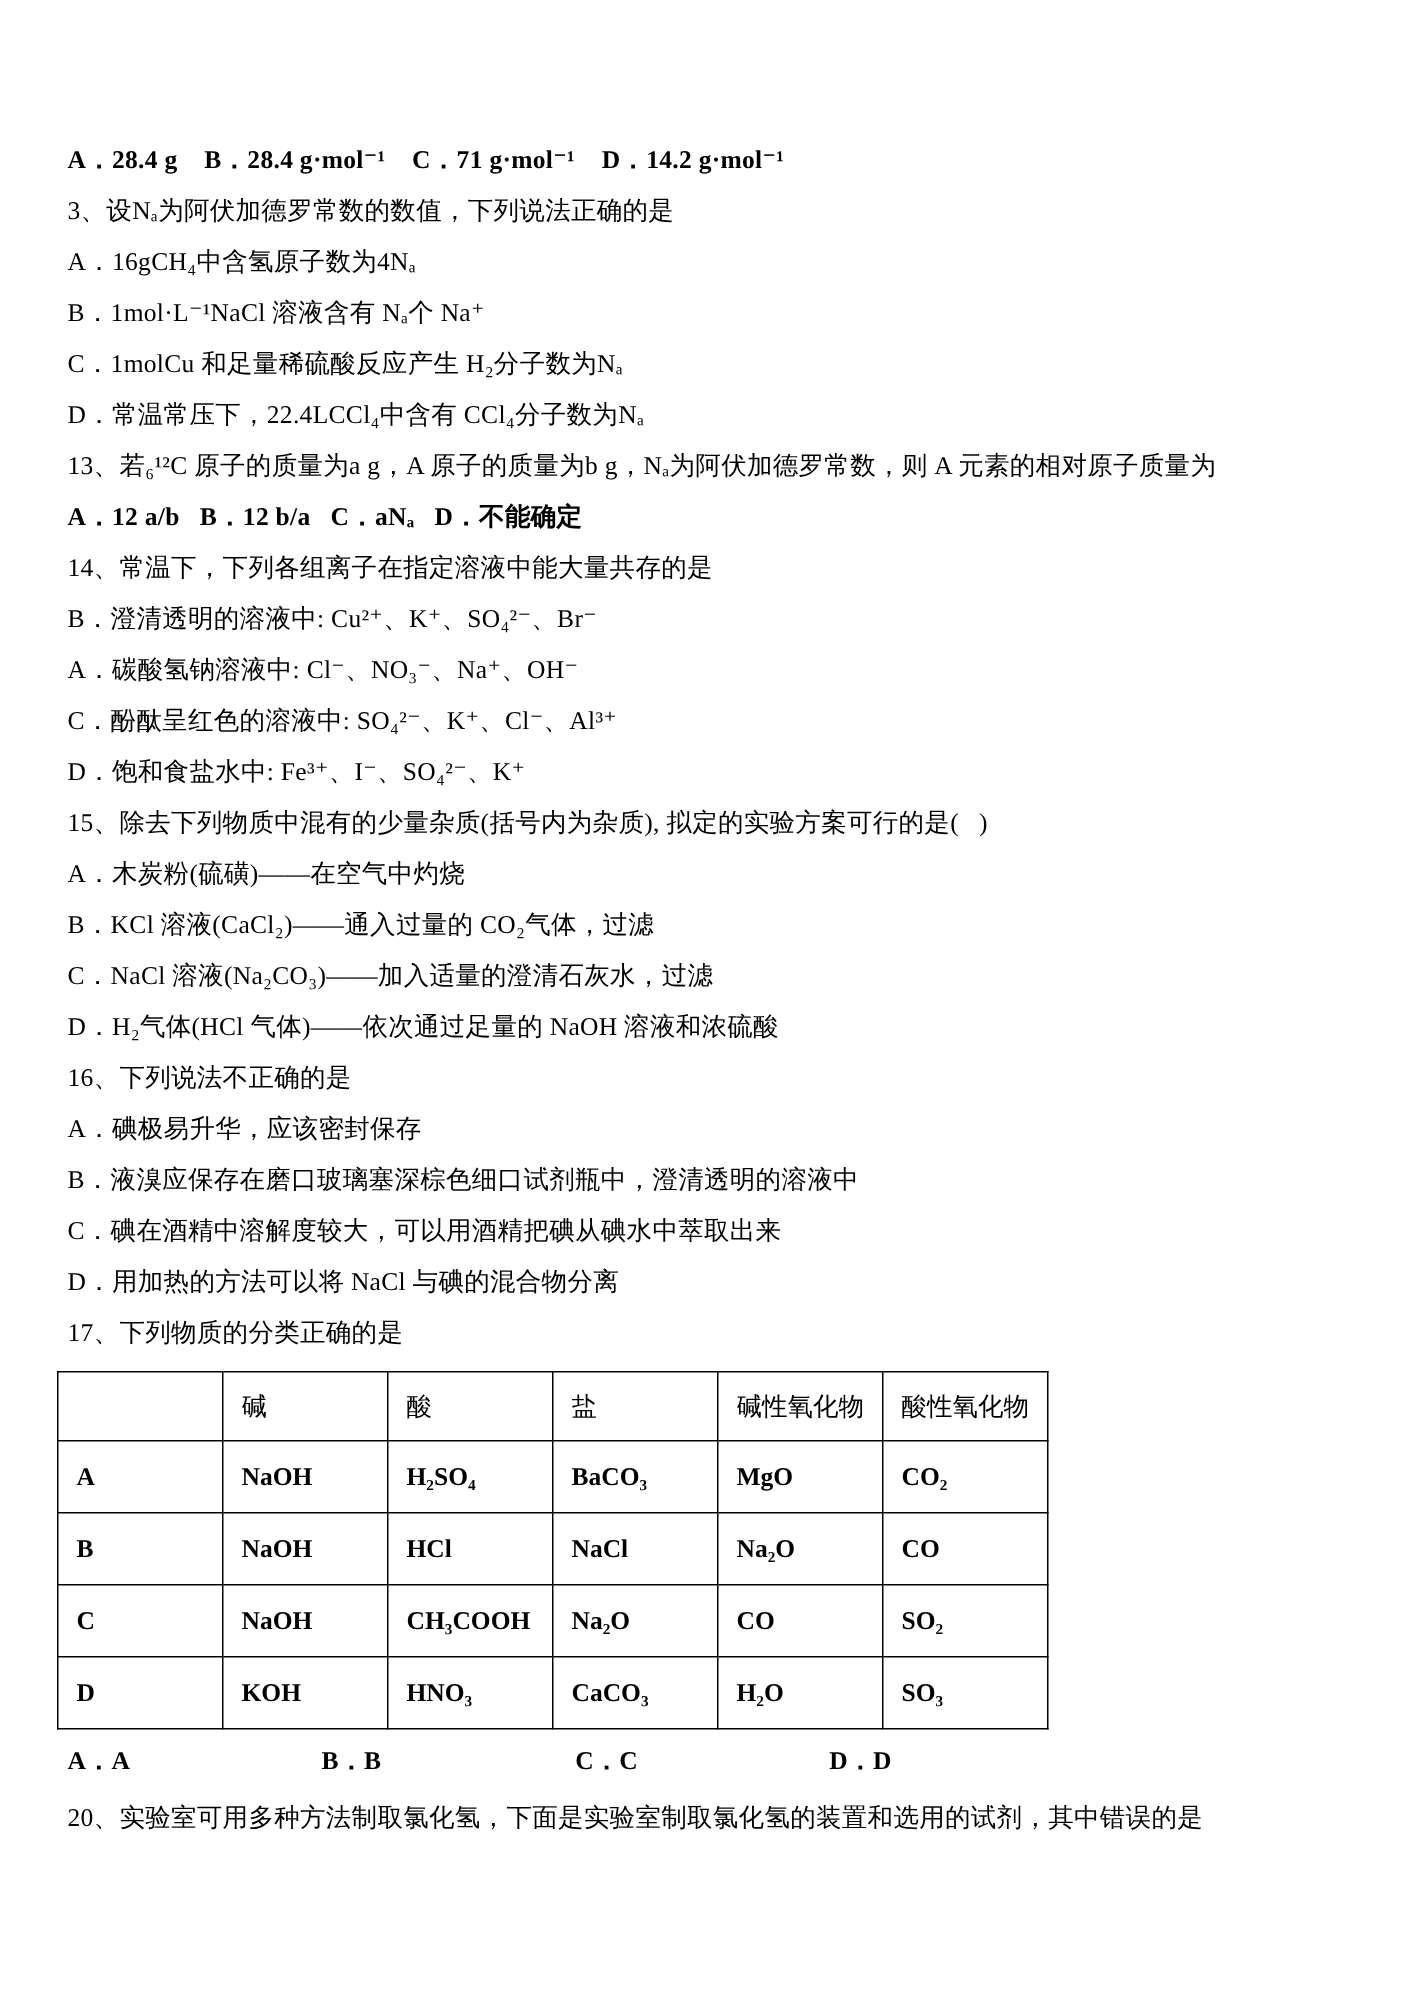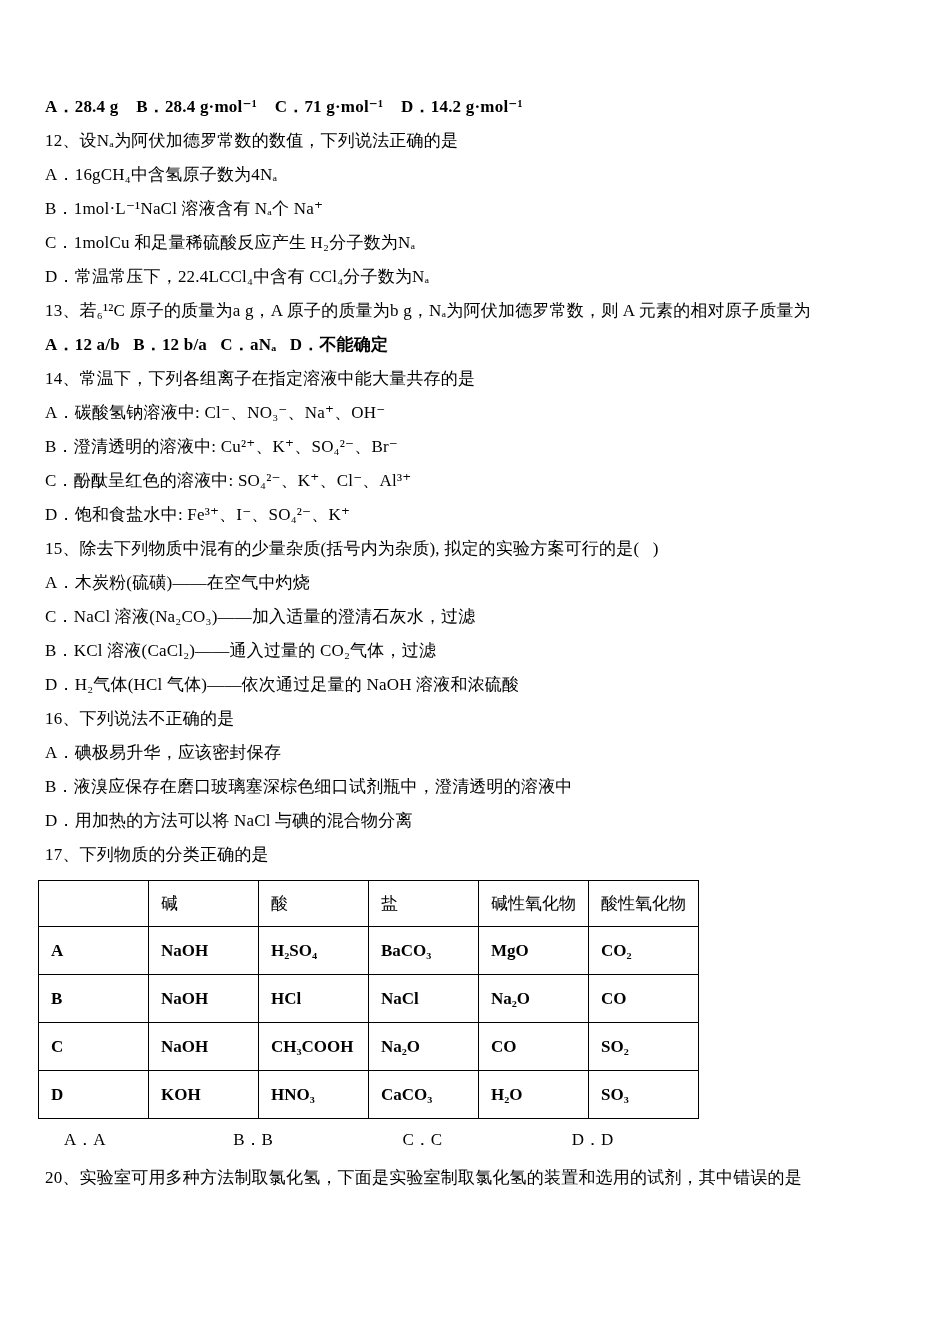--- a/index.html
+++ b/index.html
@@ -38,69 +38,69 @@
     font-weight: normal;
     height: 46px;
   }
   .cls td {
     font-weight: bold;
     height: 48px;
   }
   .answer-row {
     line-height: 34px;
     margin-top: 4px;
-    font-weight: normal;
-    margin-left: 19px;
+    font-weight: bold;
   }
   .answer-row span {
     display: inline-block;
     width: 165px;
   }
   .q18 { margin-top: 4px; }
 </style>
 </head>
 <body>
 
 <div class="page">
 
   <p class="line bold">A．28.4 g    B．28.4 g·mol⁻¹    C．71 g·mol⁻¹    D．14.2 g·mol⁻¹</p>
 
   <section>
-    <p class="line">12、设Nₐ为阿伏加德罗常数的数值，下列说法正确的是</p>
+    <p class="line">3、设Nₐ为阿伏加德罗常数的数值，下列说法正确的是</p>
     <p class="line">A．16gCH₄中含氢原子数为4Nₐ</p>
     <p class="line">B．1mol·L⁻¹NaCl 溶液含有 Nₐ个 Na⁺</p>
     <p class="line">C．1molCu 和足量稀硫酸反应产生 H₂分子数为Nₐ</p>
     <p class="line">D．常温常压下，22.4LCCl₄中含有 CCl₄分子数为Nₐ</p>
   </section>
 
   <section>
     <p class="line">13、若₆¹²C 原子的质量为a g，A 原子的质量为b g，Nₐ为阿伏加德罗常数，则 A 元素的相对原子质量为</p>
     <p class="line bold">A．12 a/b   B．12 b/a   C．aNₐ   D．不能确定</p>
   </section>
 
   <section>
     <p class="line">14、常温下，下列各组离子在指定溶液中能大量共存的是</p>
+    <p class="line">B．澄清透明的溶液中: Cu²⁺、K⁺、SO₄²⁻、Br⁻</p>
     <p class="line">A．碳酸氢钠溶液中: Cl⁻、NO₃⁻、Na⁺、OH⁻</p>
-    <p class="line">B．澄清透明的溶液中: Cu²⁺、K⁺、SO₄²⁻、Br⁻</p>
     <p class="line">C．酚酞呈红色的溶液中: SO₄²⁻、K⁺、Cl⁻、Al³⁺</p>
     <p class="line">D．饱和食盐水中: Fe³⁺、I⁻、SO₄²⁻、K⁺</p>
   </section>
 
   <section>
     <p class="line">15、除去下列物质中混有的少量杂质(括号内为杂质), 拟定的实验方案可行的是(   )</p>
     <p class="line">A．木炭粉(硫磺)——在空气中灼烧</p>
+    <p class="line">B．KCl 溶液(CaCl₂)——通入过量的 CO₂气体，过滤</p>
     <p class="line">C．NaCl 溶液(Na₂CO₃)——加入适量的澄清石灰水，过滤</p>
-    <p class="line">B．KCl 溶液(CaCl₂)——通入过量的 CO₂气体，过滤</p>
     <p class="line">D．H₂气体(HCl 气体)——依次通过足量的 NaOH 溶液和浓硫酸</p>
   </section>
 
   <section>
     <p class="line">16、下列说法不正确的是</p>
     <p class="line">A．碘极易升华，应该密封保存</p>
     <p class="line">B．液溴应保存在磨口玻璃塞深棕色细口试剂瓶中，澄清透明的溶液中</p>
+    <p class="line">C．碘在酒精中溶解度较大，可以用酒精把碘从碘水中萃取出来</p>
     <p class="line">D．用加热的方法可以将 NaCl 与碘的混合物分离</p>
   </section>
 
   <section>
     <p class="line">17、下列物质的分类正确的是</p>
 
     <table class="cls">
       <tbody>
           <tr>
         <th></th>

